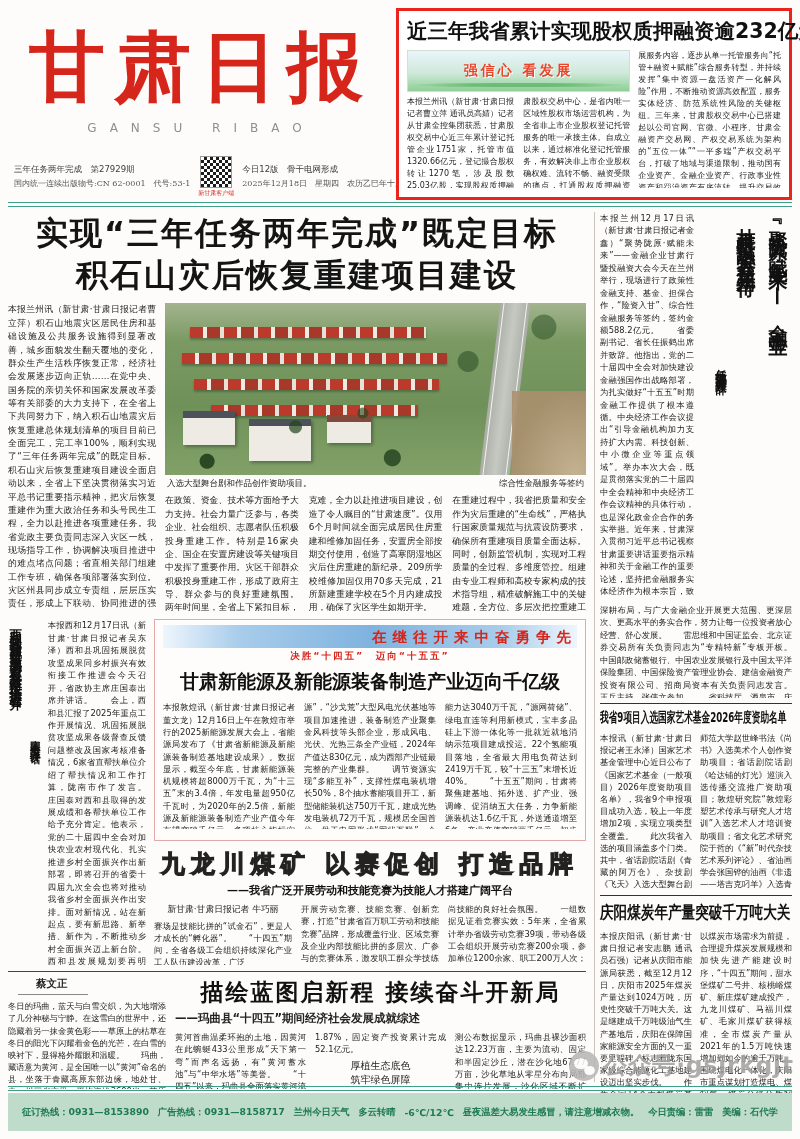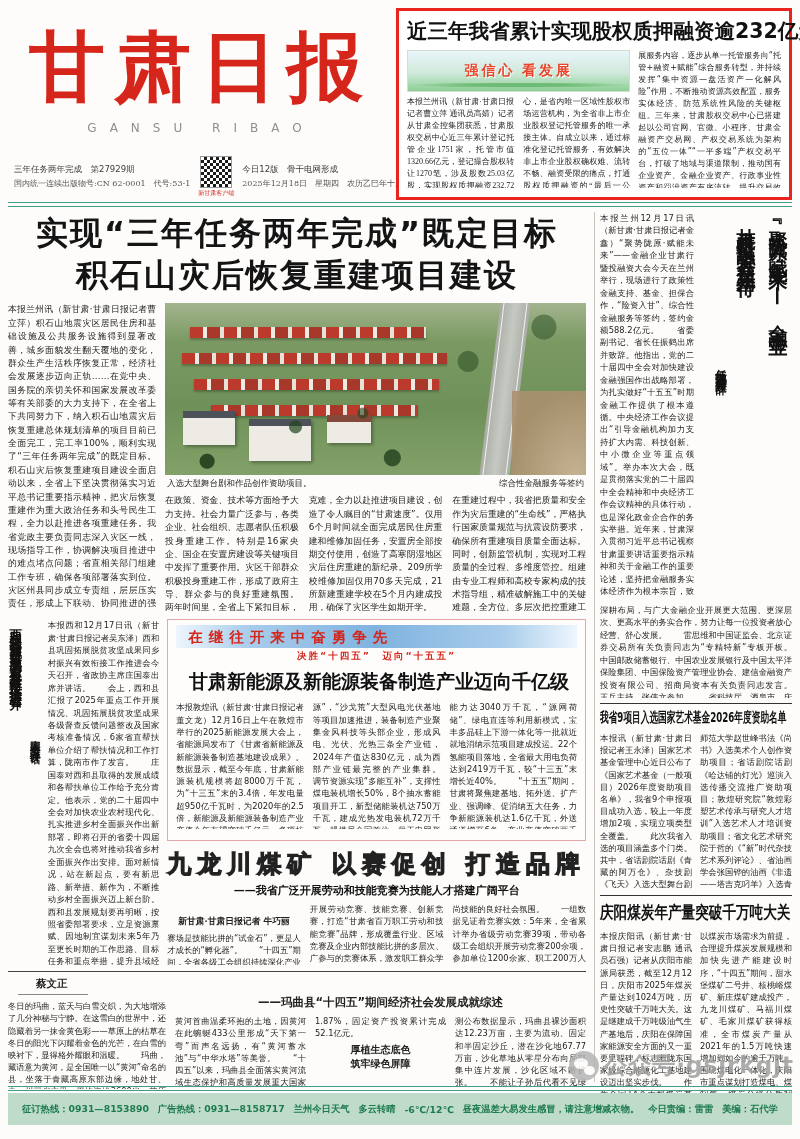--- a/index.html
+++ b/index.html
@@ -28,21 +28,21 @@
     background: repeating-conic-gradient(#1c1c1c 0% 25%, #ffffff 0% 50%) 0 0/6px 6px;
   }
   .qr-caption { font-size:6px; color:#d6251a; margin-top:1px; white-space:nowrap; }
 
   .top-box {
     position:absolute; left:388px; top:2px; width:396px; height:192px;
     border:3px solid #e8241c; background:#fff; padding:6px 8px 5px;
   }
   .top-box h1 { font-size:20.5px; font-weight:900; color:#111; text-align:center; letter-spacing:0; white-space:nowrap; margin-bottom:5px; }
   .box-body { display:flex; gap:8px; height:138px; overflow:hidden; }
-  .box-left { width:61%; display:flex; flex-direction:column;font-family:Liberation Serif, serif; }
+  .box-left { width:61%; display:flex; flex-direction:column; }
   .gx-banner {
     height:42px; border:1px solid #cfe0d0; margin-bottom:4px; position:relative;
     background:linear-gradient(180deg,#eaf5fb 0%,#cfe9da 55%,#8ecf96 100%);
     display:flex; align-items:center; justify-content:center;
   }
   .gx-banner:after{ content:""; position:absolute; left:0; right:0; bottom:4px; height:4px;
     background:linear-gradient(90deg,transparent,#4aa850 30%,#4aa850 70%,transparent); opacity:.6; border-radius:50%; }
   .gx-text { color:#e8442a; font-weight:900; font-size:14px; letter-spacing:3px; text-shadow:1px 1px 0 #fff; }
   .box-cols2 { column-count:2; column-gap:9px; font-size:8px; line-height:1.5; text-align:justify; flex:1; overflow:hidden; }
   .box-col3 { width:39%; font-size:8px; line-height:1.5; text-align:justify; overflow:hidden; }
@@ -94,67 +94,67 @@
 
   .mid-row { display:flex; gap:8px; margin-top:8px; height:346px; }
   .xihe { width:164px; display:flex; gap:5px; }
   .xihe-title { writing-mode:vertical-rl; font-size:12.5px; font-weight:900; letter-spacing:2.5px; line-height:1.25; height:340px; color:#111; }
   .xihe-deck { writing-mode:vertical-rl; font-size:10.5px; font-weight:700; letter-spacing:2px; padding-top:112px; color:#111; }
   .xihe-body { flex:1; font-size:8.3px; line-height:1.5; text-align:justify; overflow:hidden; }
   .mid-right { flex:1; display:flex; flex-direction:column; }
 
   .energy-box { border:1px solid #e3a8a8; padding:5px 8px 6px; height:222px; background:#fffdfc; }
   .ji-banner { background:linear-gradient(90deg,#eef6fd 0%,#a9cdeb 18%,#7fb3df 50%,#a9cdeb 82%,#eef6fd 100%);
-    text-align:left; padding:3px 12px 1px; }
+    text-align:right; padding:3px 0 1px; }
   .ji-t1 { color:#d6251a; font-weight:900; font-size:14.5px; letter-spacing:6px; white-space:nowrap; }
   .ji-t2 { text-align:center; color:#d6251a; font-weight:700; font-size:9.5px; letter-spacing:2px; padding:2px 0 1px; }
-  .energy-head { text-align:right; font-size:19px; font-weight:900; color:#111; letter-spacing:0; white-space:nowrap; margin:5px 8px 6px; }
+  .energy-head { text-align:left; font-size:19px; font-weight:900; color:#111; letter-spacing:0; white-space:nowrap; margin:5px 17px 6px; }
   .energy-cols { display:flex; gap:9px; height:128px; overflow:hidden; }
   .energy-cols > div { flex:1; font-size:8.3px; line-height:1.48; text-align:justify; }
 
   .contest { margin-top:7px; height:117px; }
   .contest-head { text-align:center; font-size:24px; font-weight:800; letter-spacing:6px; white-space:nowrap;
     color:#fff; -webkit-text-stroke:1.2px #222; }
   .contest-sub { text-align:center; font-size:11px; font-weight:800; color:#111; margin-top:3px; }
   .contest-cols { display:flex; gap:9px; margin-top:5px; height:62px; overflow:hidden; }
   .contest-cols > div { flex:1; font-size:8.3px; line-height:1.45; text-align:justify; }
-  .byline { font-family:"DejaVu Serif","Liberation Serif",serif; text-align:center; font-size:8.8px; font-weight:700; margin-bottom:4px;margin-top:12px; }
+  .byline { font-family:"DejaVu Serif","Liberation Serif",serif; text-align:center; font-size:8.8px; font-weight:400; margin-bottom:4px; }
 
   .maqu { border-top:1px solid #444; margin-top:6px; padding-top:5px; height:118px; display:flex; gap:9px; }
   .maqu-left { width:158px; overflow:hidden; }
   .maqu-author { text-align:left; font-weight:700; font-size:10.5px; padding-left:28px; }
   .author-rule { width:70px; border-bottom:1px solid #888; margin:3px 0 5px 10px; }
   .maqu-left-text { font-size:8.3px; line-height:1.45; text-align:justify; }
   .maqu-main { flex:1; display:flex; flex-direction:column; }
   .maqu-head { text-align:center; font-size:23px; font-weight:800; letter-spacing:2px; white-space:nowrap;
     font-family:"DejaVu Serif","Liberation Serif",serif; color:#111; }
-  .maqu-sub { text-align:center; font-size:11.5px; font-weight:800; margin-top:18px; }
+  .maqu-sub { text-align:left; font-size:11.5px; font-weight:800; margin-top:3px; }
   .maqu-cols { display:flex; gap:9px; margin-top:5px; flex:1; overflow:hidden; }
   .maqu-cols > div { flex:1; font-size:8.3px; line-height:1.45; text-align:justify; }
-  .maqu-subhead { text-align:center; font-weight:700; font-size:10px; margin:3px 0; line-height:1.4; }
+  .maqu-subhead { text-align:center; font-weight:400; font-size:10px; margin:3px 0; line-height:1.4; }
 
   
   .fin-story { display:flex; gap:6px; height:388px; }
   .fin-text { width:94px; font-size:8.3px; line-height:1.5; text-align:justify; overflow:hidden; }
   .fin-heads { flex:1; display:flex; flex-direction:row-reverse; justify-content:flex-start; gap:6px; }
   .fin-h1 { writing-mode:vertical-rl; font-size:19px; font-weight:900; letter-spacing:4px; color:#111; }
   .fin-h2 { writing-mode:vertical-rl; font-size:19px; font-weight:900; letter-spacing:4px; color:#111; }
   .fin-deck { writing-mode:vertical-rl; font-size:11.5px; font-weight:700; letter-spacing:2px; padding-top:148px; color:#111; }
   .fin-bottom { font-size:8.3px; line-height:1.5; text-align:justify; height:94px; overflow:hidden; margin-top:4px; }
   .thin-rule { border-top:1px solid #333; margin:5px 0; }
   .art-head { font-size:14px; font-weight:900; white-space:nowrap; width:310px;
     transform:scaleX(0.62); transform-origin:left center; margin:3px 0 5px; color:#111; }
   .art-cols { display:flex; gap:8px; height:158px; overflow:hidden; }
   .art-cols > div, .coal-cols > div { flex:1; font-size:8.3px; line-height:1.47; text-align:justify; }
   .coal-head { font-size:17px; font-weight:900; white-space:nowrap; width:240px;
     transform:scaleX(0.8); transform-origin:left center; margin:4px 0 6px; color:#111; }
   .coal-cols { display:flex; gap:8px; height:168px; overflow:hidden; }
 
   
-  #footer-bar { position:absolute; left:8px; top:1093px; width:784px; height:32px;
+  #footer-bar { position:absolute; left:8px; top:1093px; width:784px; height:38px;
     background:#bfdccb; color:#1e7a50; display:flex; align-items:center; justify-content:space-between;
     padding:0 14px; font-size:9.3px; font-weight:700; white-space:nowrap; }
   #footer-bar .w-label { font-weight:900; }
 
   #watermark { position:absolute; right:6px; top:1050px; display:flex; align-items:center; gap:5px;
     color:#a0a0a0; opacity:.85; }
   .wm-icon { width:30px; height:30px; border-radius:50%; background:#b5b5b5; position:relative; flex:none; }
   .wm-icon:before { content:""; position:absolute; left:5px; top:7px; width:14px; height:11px; border-radius:50%; background:#fdfcfa; }
   .wm-icon:after  { content:""; position:absolute; right:4px; bottom:6px; width:11px; height:9px; border-radius:50%; background:#fdfcfa; }
   .wm-text { font-size:23px; font-weight:600; letter-spacing:1px; }
@@ -269,20 +269,21 @@
       </div>
     </div>
 
     <div class="maqu">
       <div class="maqu-left">
         <div class="maqu-author">蔡文正</div>
         <div class="author-rule"></div>
         <div class="maqu-left-text">冬日的玛曲，蓝天与白雪交织，为大地增添了几分神秘与宁静。在这雪白的世界中，还隐藏着另一抹金黄色彩——草原上的枯草在冬日的阳光下闪耀着金色的光芒，在白雪的映衬下，显得格外耀眼和温暖。　　玛曲，藏语意为黄河，是全国唯一以“黄河”命名的县，坐落于青藏高原东部边缘，地处甘、青、川三省交界，平均海拔3600米，草原面积占县域总面积的90%以上，是甘肃省主要的牧区和唯一的纯牧业县，境内畜牧、矿业、水电、旅游、藏药材、风能、太阳能等资源丰富，生态地位突出，是维系黄河中下游地区生态安全的天然屏障。这片被</div>
       </div>
       <div class="maqu-main">
+        <div class="maqu-head">描绘蓝图启新程 接续奋斗开新局</div>
         <div class="maqu-sub">——玛曲县“十四五”期间经济社会发展成就综述</div>
         <div class="maqu-cols">
           <div>黄河首曲温柔环抱的土地，因黄河在此蜿蜒433公里形成“天下第一弯”而声名远扬，有“黄河蓄水池”与“中华水塔”等美誉。　　“十四五”以来，玛曲县全面落实黄河流域生态保护和高质量发展重大国家战略，锚定黄河上游生态保护和高质量发展先行示范区目标，扬生态优势、补基础短板、强产业根基、增民生福祉，在高原大地上书写了一份无愧时代、不负人民的优异答卷。“十四五”末，全县地区生产总值预计达23.05亿元，较“十三五”增长1.65亿元，年均增长</div>
           <div>
             <span>1.87%，固定资产投资累计完成52.1亿元。</span>
             <div class="maqu-subhead">
               <div>厚植生态底色</div>
               <div>筑牢绿色屏障</div>
             </div>
             

